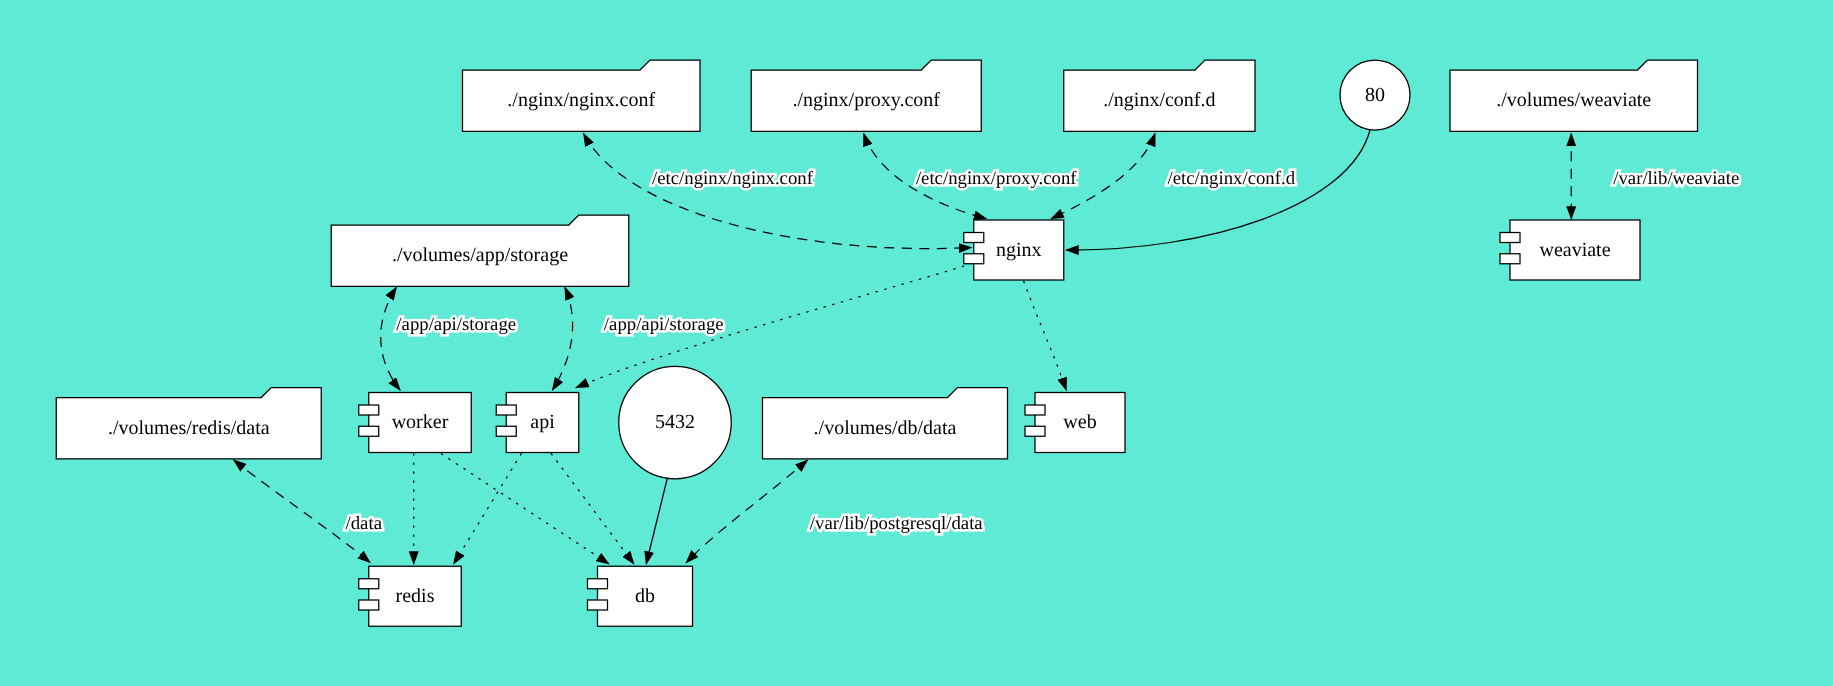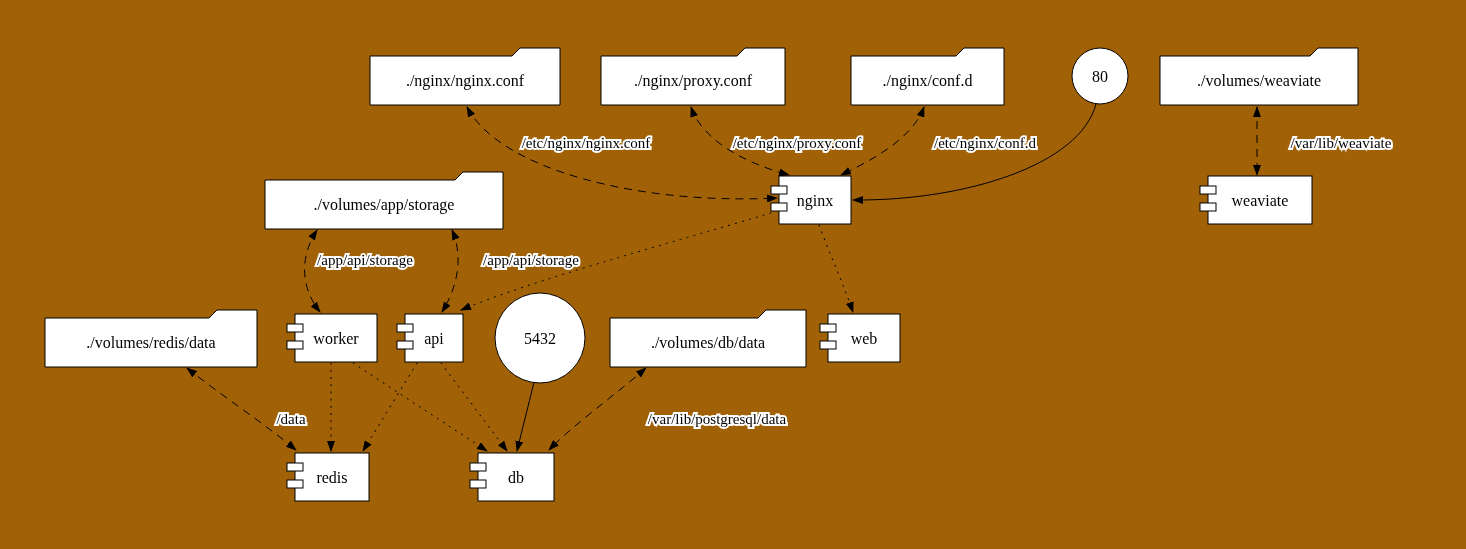--- a/index.html
+++ b/index.html
@@ -1,16 +1,16 @@
 <!DOCTYPE html>
 <html><head>
 <meta charset="utf-8">
 <style>
   html,body{margin:0;padding:0;background:#ffffff;}
-  .canvas{width:1466px;height:549px;position:relative;background:#a16207;overflow:hidden;text-align:center;}
+  .canvas{width:1466px;height:549px;position:relative;background:#5eead4;overflow:hidden;text-align:center;}
   svg{display:block;}
   text{font-family:"Liberation Serif","DejaVu Serif",serif;fill:#000000;}
   .node-shape{fill:#ffffff;stroke:#000000;stroke-width:1;}
   .node-label{font-size:16px;}
   .edge{fill:none;stroke:#000000;stroke-width:1;}
   .edge.dashed{stroke-dasharray:8 6;}
   .edge.dotted{stroke-dasharray:1.2 6;stroke-linecap:round;}
   .edge-label{font-size:15px;paint-order:stroke;stroke:#ffffff;stroke-width:4px;fill:#000000;}
 </style>
 </head>

